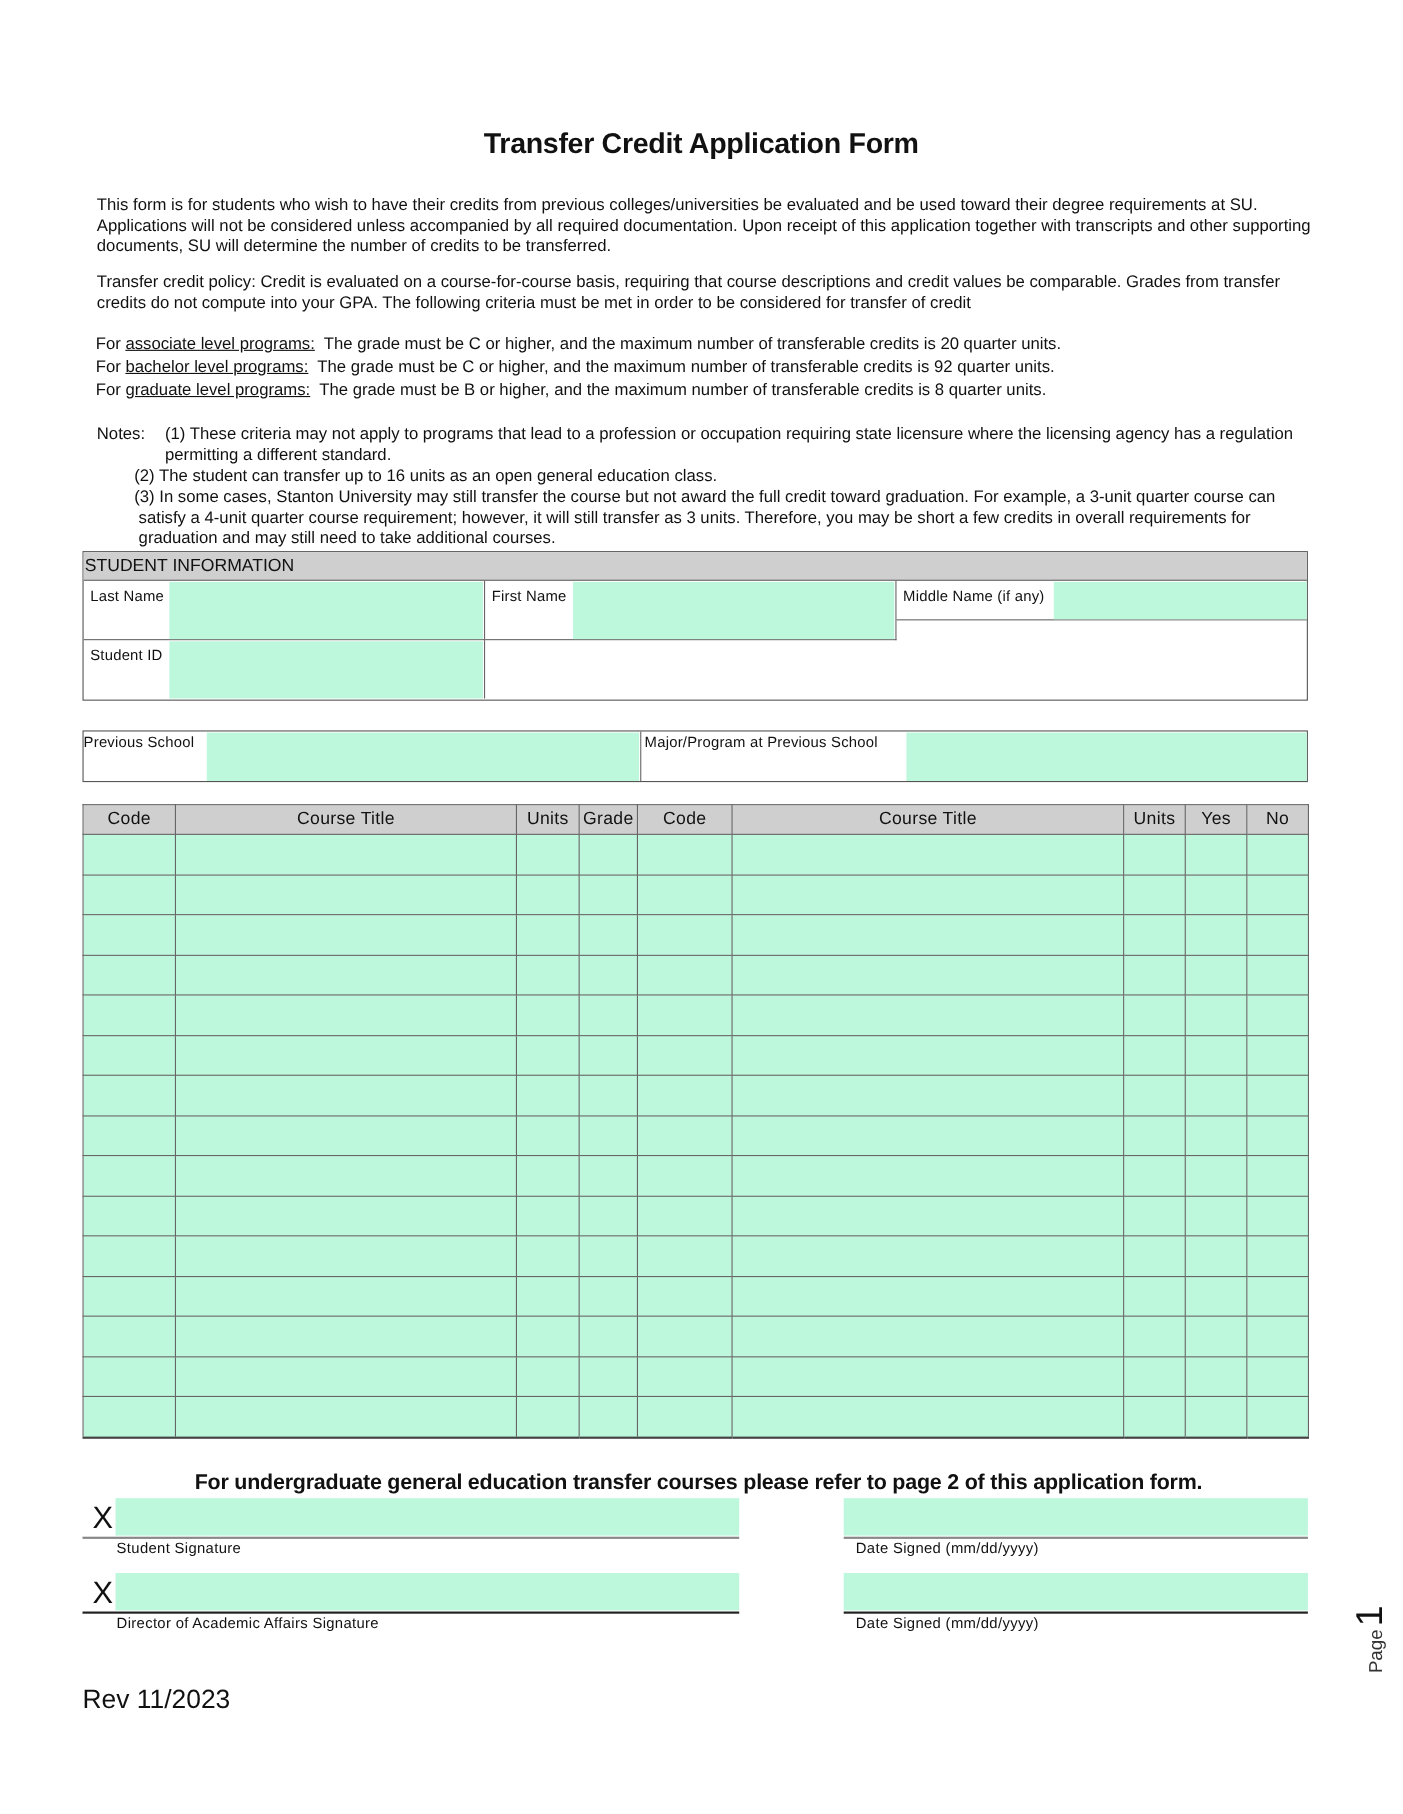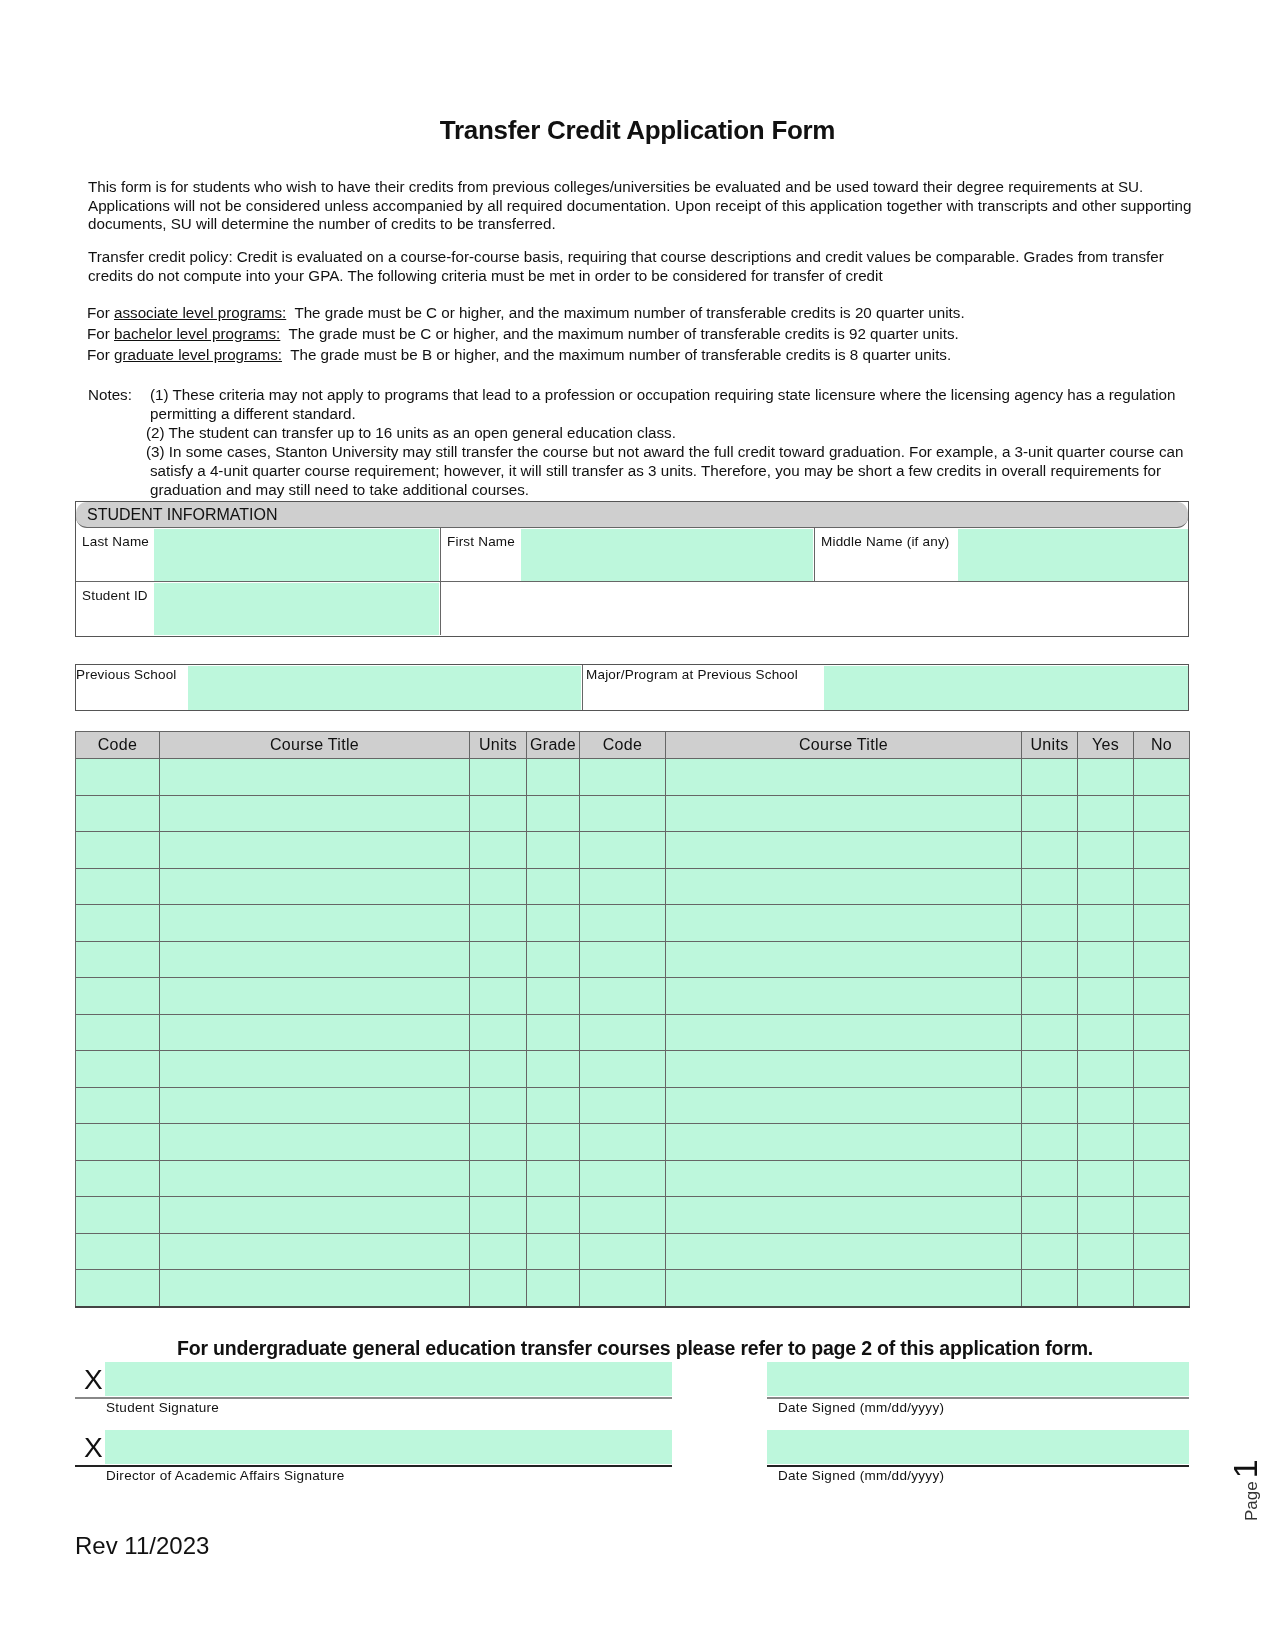--- a/index.html
+++ b/index.html
@@ -5,21 +5,21 @@
   html, body { margin:0; padding:0; background:#fff; }
   body { width:1275px; height:1649px; position:relative; overflow:hidden; color:#111; }
   .title { position:absolute; top:115px; left:0; width:1275px; text-align:center;
            font-family:"Liberation Sans", sans-serif; font-weight:bold; font-size:26px; letter-spacing:-0.3px; }
   .para { position:absolute; left:88px; width:1110px; font-family:"Liberation Sans", sans-serif; font-size:15.2px; line-height:18.5px; }
   .crit { position:absolute; left:87px; font-family:"Liberation Sans", sans-serif; font-size:15.2px; line-height:21px; }
   .crit u { text-decoration:underline;margin-top:30px; }
   .notes { position:absolute; left:88px; top:385px; width:1115px; font-family:"Liberation Sans", sans-serif; font-size:15.2px; line-height:19px; }
   .notes .lbl { position:absolute; left:0; top:0; }
   .notes .n { margin-left:62px; }
-  .notes .n2 { margin-left:58px; }
+  .notes .n2 { margin-left:34px; }
 
   .box { position:absolute; border:1.5px solid #555; box-sizing:border-box; }
   .hdr { background:#cfcfcf; font-family:"Liberation Sans", sans-serif; font-size:16px; }
   .green { background:#bdf7dc; }
   .lab { font-family:"Liberation Sans", sans-serif; font-size:13.5px; position:absolute; top:6px; letter-spacing:0.2px; }
   .cell { position:absolute; box-sizing:border-box; }
 
   table.courses { position:absolute; left:75px; top:731px; width:1114px; border-collapse:collapse; table-layout:fixed;
                   font-family:"Liberation Sans", sans-serif; }
   table.courses th { background:#cfcfcf; font-weight:normal; font-size:16px; border:1.5px solid #666; padding:0; height:26px; letter-spacing:0.3px; }
@@ -55,31 +55,31 @@
 </div>
 
 <div class="notes">
   <span class="lbl">Notes:</span>
   <div class="n">(1) These criteria may not apply to programs that lead to a profession or occupation requiring state licensure where the licensing agency has a regulation permitting a different standard.</div>
   <div class="n2">(2) The student can transfer up to 16 units as an open general education class.</div>
   <div class="n2" style="padding-left:4px; text-indent:-4px;">(3) In some cases, Stanton University may still transfer the course but not award the full credit toward graduation. For example, a 3-unit quarter course can satisfy a 4-unit quarter course requirement; however, it will still transfer as 3 units. Therefore, you may be short a few credits in overall requirements for graduation and may still need to take additional courses.</div>
 </div>
 
 <div class="box" style="left:75px; top:501px; width:1114px; height:136px;">
-  <div class="cell hdr" style="left:0; top:0; width:100%; height:26px; border-bottom:1.5px solid #666; padding-left:11px; line-height:26px;border-radius:11px;">STUDENT INFORMATION</div>
+  <div class="cell hdr" style="left:0; top:0; width:100%; height:26px; border-bottom:1.5px solid #666; padding-left:1px; line-height:26px;">STUDENT INFORMATION</div>
 
   <div class="cell" style="left:0; top:26px; width:365px; height:54px; border-right:1.5px solid #666; border-bottom:1.5px solid #666;">
     <span class="lab" style="left:6px;">Last Name</span>
     <div class="cell green" style="left:78px; top:1px; right:1px; bottom:0;"></div>
   </div>
   <div class="cell" style="left:365px; top:26px; width:374px; height:54px; border-right:1.5px solid #666; border-bottom:1.5px solid #666;">
     <span class="lab" style="left:6px;">First Name</span>
     <div class="cell green" style="left:80px; top:1px; right:1px; bottom:0;"></div>
   </div>
-  <div class="cell" style="left:739px; top:26px; right:0; height:54px; border-bottom:1.5px solid #666;">
+  <div class="cell" style="left:739px; top:26px; right:0; height:36px; border-bottom:1.5px solid #666;">
     <span class="lab" style="left:6px;">Middle Name (if any)</span>
     <div class="cell green" style="left:143px; top:1px; right:0; bottom:0;"></div>
   </div>
 
   <div class="cell" style="left:0; top:80px; width:365px; height:53px; border-right:1.5px solid #666;">
     <span class="lab" style="left:6px;">Student ID</span>
     <div class="cell green" style="left:78px; top:1px; right:1px; bottom:0;"></div>
   </div>
 </div>
 

